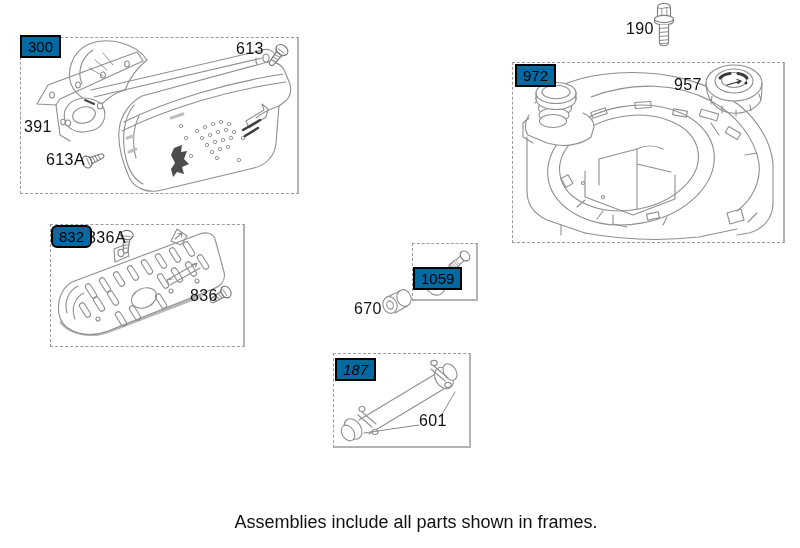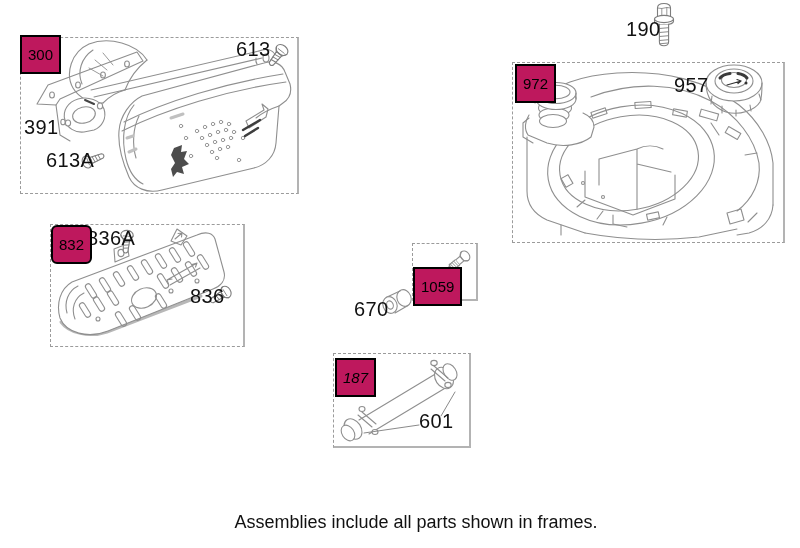--- a/index.html
+++ b/index.html
@@ -1,22 +1,22 @@
 <!DOCTYPE html>
 <html><head>
 <meta charset="utf-8">
 <style>
   html,body{margin:0;padding:0;background:#fff;}
   #page{position:relative;width:800px;height:548px;background:#fff;overflow:hidden;
         font-family:"Liberation Sans", sans-serif;color:#111;}
   .frame{position:absolute;border:1px dashed #9b9b9b;border-right:2px solid #b3b3b3;background:transparent;}
   .frame.hardshadow{border-bottom:2px solid #b3b3b3;}
-  .tag{position:absolute;border:2px solid #000;background:#be185d;font-size:15px;line-height:19px;
-       padding:8px 6px;color:#000;z-index:5;}
-  .plabel{position:absolute;font-size:20px;line-height:16px;color:#111;letter-spacing:.4px;z-index:4;white-space:nowrap;}
+  .tag{position:absolute;border:2px solid #000;background:#0369a1;font-size:15px;line-height:19px;
+       padding:0 6px;color:#000;z-index:5;}
+  .plabel{position:absolute;font-size:16px;line-height:16px;color:#111;letter-spacing:.4px;z-index:4;white-space:nowrap;}
   .art{position:absolute;left:0;top:0;}
   .footer{position:absolute;left:0;top:512px;width:800px;text-align:center;font-size:18px;color:#111;
           transform:translateX(16px);}
   svg{display:block;}
 </style>
 </head>
 <body>
 
 <div id="page">
 

